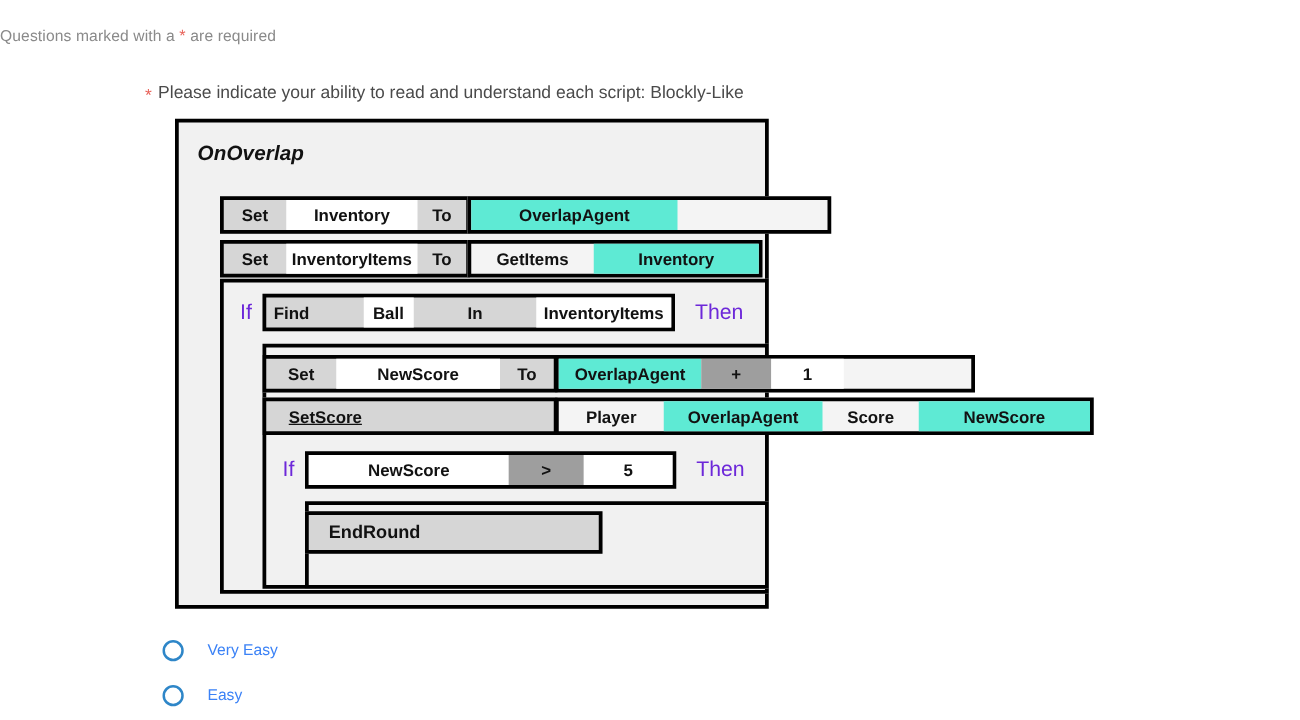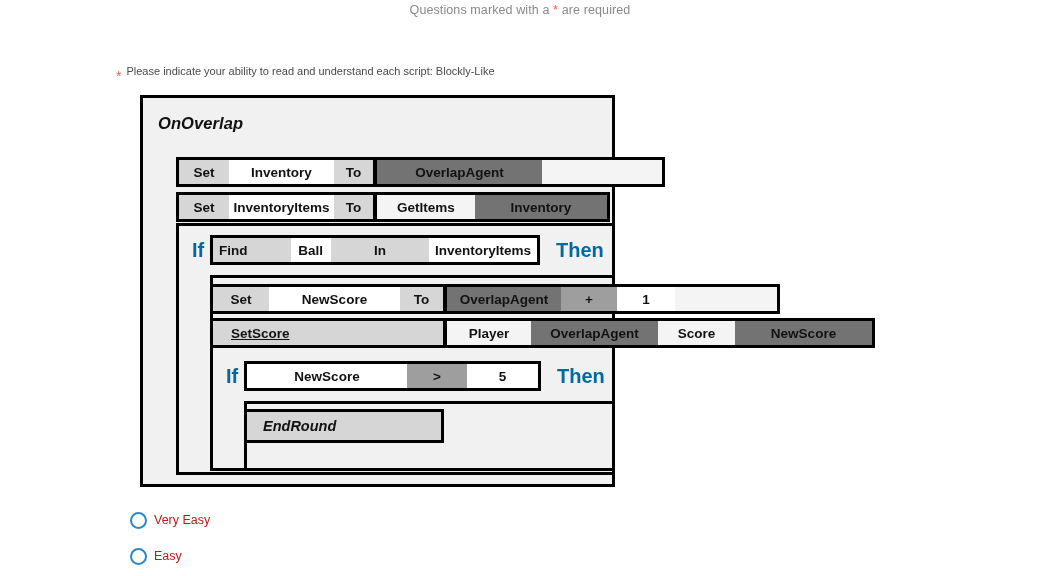--- a/index.html
+++ b/index.html
@@ -12,24 +12,24 @@
     width: 1040px;
     height: 576px;
     position: relative;
     font-family: "Liberation Sans", sans-serif;
     overflow: hidden;
   }
 
   
   .required-notice {
     position: absolute;
-    top: 2px;
+    top: 21px;
     left: 0;
     width: 100%;
-    text-align: center;
+    text-align: left;
     font-size: 12.5px;
     color: #8a8a8a;
     letter-spacing: 0.1px;
   }
   .required-notice .star {
     color: #e8635a;
     font-size: 13px;
   }
 
   
@@ -41,21 +41,21 @@
     align-items: flex-start;
   }
   .question-star {
     color: #e8635a;
     font-size: 14px;
     line-height: 1;
     margin-right: 5px;
     margin-top: 4px;
   }
   .question-text {
-    font-size: 11px;
+    font-size: 14px;
     color: #4a4a4a;
     line-height: 1.25;
     white-space: nowrap;
   }
 
   
   .diagram {
     position: absolute;
     left: 140px;
     top: 95px;
@@ -114,34 +114,34 @@
     white-space: nowrap;
     padding: 12px 6px;
   }
   
   .kw { background: transparent; }
   
   .fld {
     background: #ffffff;
   }
   .fld-soft {
-    background: #737373;
+    background: #5eead4;
   }
   
   .op {
     background: #9e9e9e;
     font-weight: bold;
   }
 
   
   .ctrl-label {
     position: absolute;
-    font-size: 20px;
-    font-weight: bold;
-    color: #0369a1;
+    font-size: 17px;
+    font-weight: normal;
+    color: #6d28d9;
     display: flex;
     align-items: center;
     height: 30px;
   }
 
   
   .body-block {
     position: absolute;
     box-sizing: border-box;
     border: 3px solid #000000;
@@ -163,23 +163,23 @@
   .radio {
     width: 17px;
     height: 17px;
     border-radius: 50%;
     border: 2px solid #2e86c8;
     background: #ffffff;
     box-sizing: border-box;
     flex: 0 0 auto;
   }
   .option-label {
-    margin-left: 7px;
+    margin-left: 19px;
     font-size: 12.5px;
-    color: #b91c1c;
+    color: #3b82f6;
   }
 </style>
 </head>
 <body>
 
 <div class="required-notice">
   <span>Questions marked with a</span>
   <span class="star">*</span>
   <span>are required</span>
 </div>
@@ -251,21 +251,21 @@
   <div class="ctrl-label" style="left:86px; top:266px;">If</div>
   <div class="row" style="left:104px; top:266px; width:297px;">
     <div class="cell fld" style="width:160px;">NewScore</div>
     <div class="cell op" style="width:60px;">&gt;</div>
     <div class="cell fld" style="width:71px;">5</div>
   </div>
   <div class="ctrl-label" style="left:417px; top:266px;">Then</div>
 
   <div class="body-block" style="left:104px; top:306px; width:371px; height:70px;"></div>
 
-  <div class="row" style="left:104px; top:314px; width:200px; height:34px;font-style:italic;">
+  <div class="row" style="left:104px; top:314px; width:238px; height:34px;">
     <div class="cell kw" style="width:100%; justify-content:flex-start; padding-left:16px; font-size:14.5px;">EndRound</div>
   </div>
 
 </div>
 
 <div class="options">
 
   <div class="option">
     <span class="radio"></span>
     <span class="option-label">Very Easy</span>

